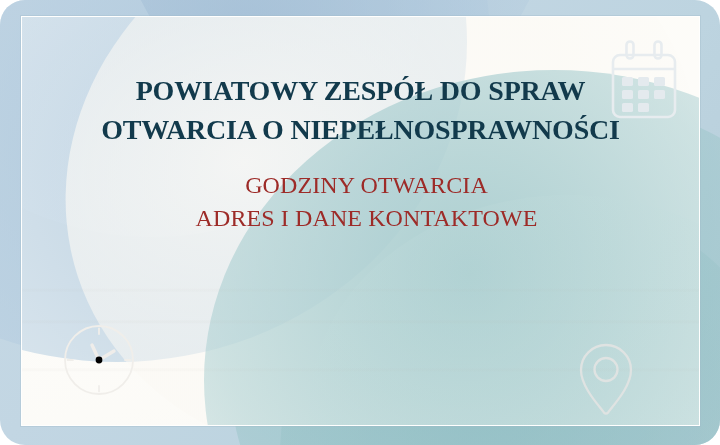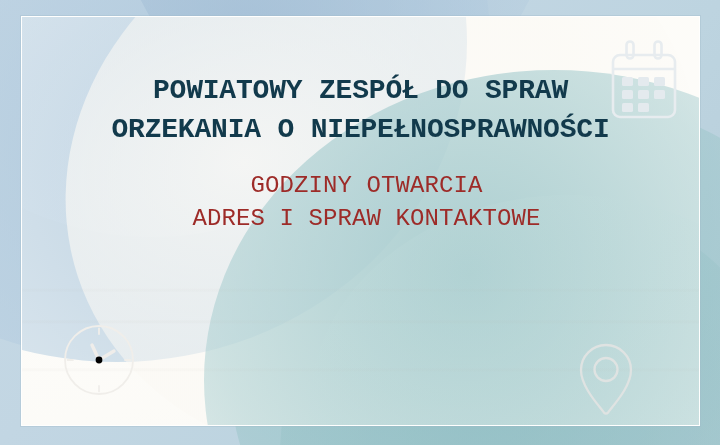--- a/index.html
+++ b/index.html
@@ -6,22 +6,23 @@
   html, body {
     margin: 0;
     padding: 0;
     background: #ffffff;
   }
   #slide {
     position: relative;
     width: 720px;
     height: 445px;
     overflow: hidden;
-    font-family: Liberation Mono, monospace;
+    font-family: Liberation Serif, serif;
     background: linear-gradient(135deg, #c9dae6 0%, #c2d6e3 38%, #bdd4e0 62%, #b5ccd8 100%);
+    border-radius: 25px;
   }
 
   
   .outer-wash {
     position: absolute;
     inset: 0;
     pointer-events: none;
   }
   .wash-tealbr {
     position: absolute;
@@ -246,22 +247,22 @@
     <div class="wm wm-pin">
       <svg width="70" height="86" viewBox="0 0 70 86" aria-hidden="true">
         <path d="M35 8 C21.2 8 10 19.2 10 33 C10 50 28 68.5 33.2 75.8 C34.1 77 35.9 77 36.8 75.8 C42 68.5 60 50 60 33 C60 19.2 48.8 8 35 8 Z" fill="none" stroke="#dfe3e2" stroke-width="2.3"></path>
         <circle cx="35" cy="32.5" r="11.5" fill="none" stroke="#dfe3e2" stroke-width="2.3"></circle>
       </svg>
     </div>
 
     <div class="text-stack">
       <h1 class="headline">
         <span class="hl">POWIATOWY ZESPÓŁ DO SPRAW</span>
-        <span class="hl">ORZEKANIA O NIEPEŁNOSPRAWNOŚCI</span>
+        <span class="hl">OTWARCIA O NIEPEŁNOSPRAWNOŚCI</span>
       </h1>
       <h2 class="subtitle">
         <span class="sl">GODZINY OTWARCIA</span>
-        <span class="sl">ADRES I SPRAW KONTAKTOWE</span>
+        <span class="sl">ADRES I DANE KONTAKTOWE</span>
       </h2>
     </div>
 
   </div>
 </div>
 
 </body></html>

